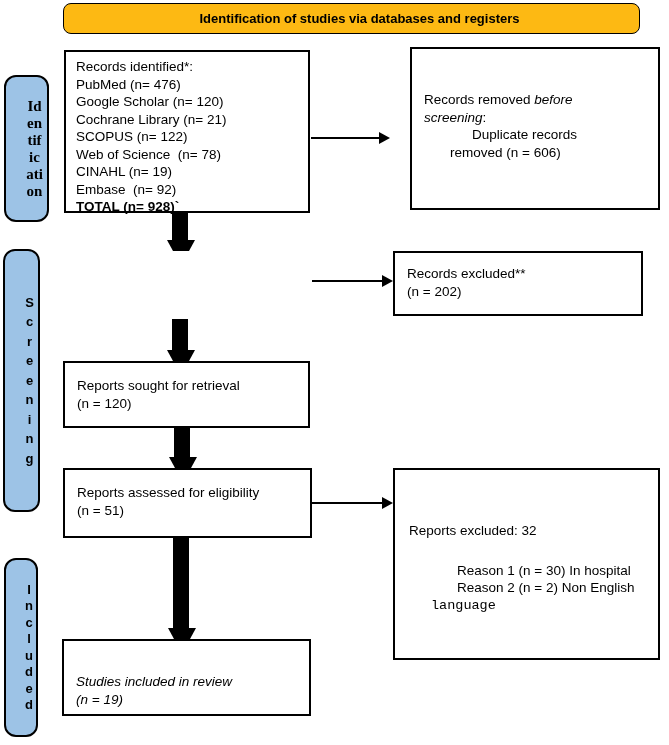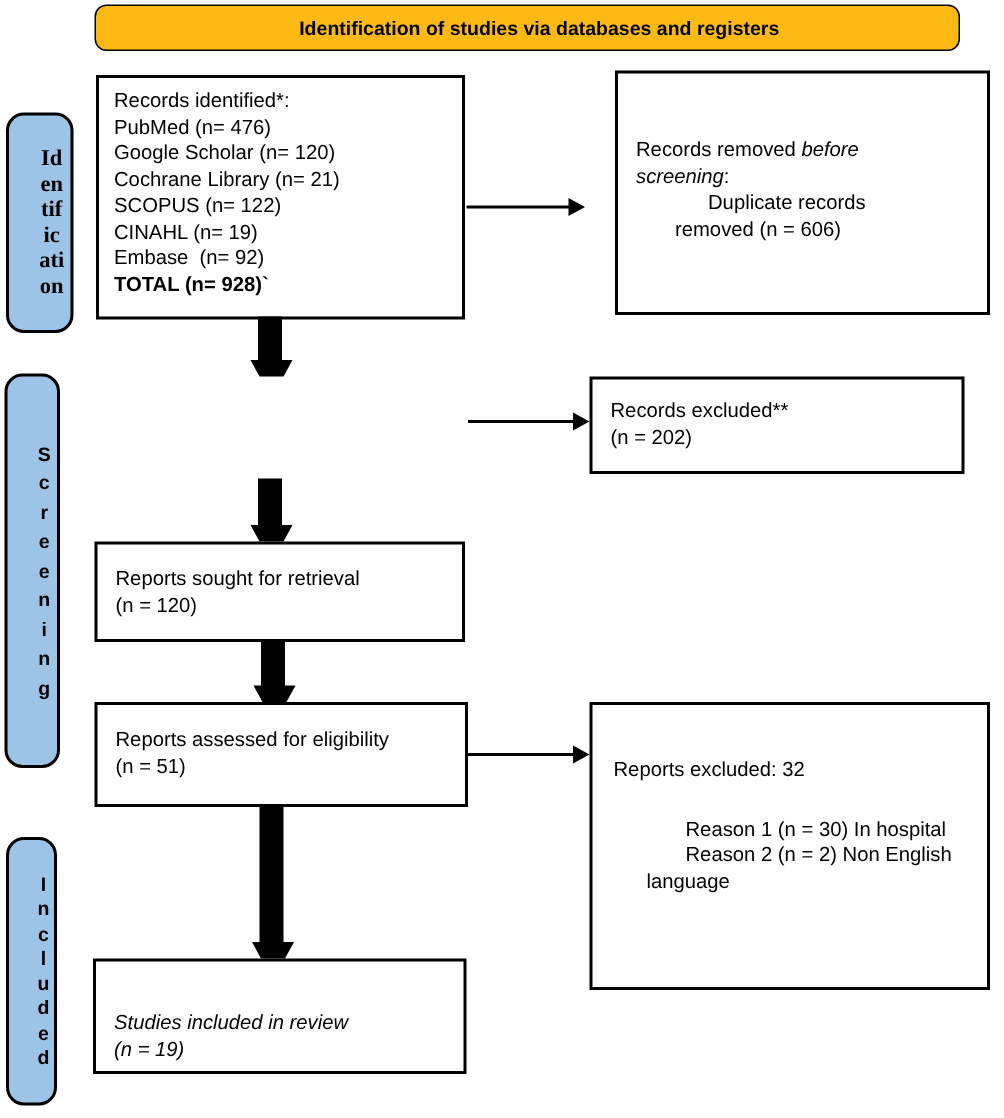--- a/index.html
+++ b/index.html
@@ -62,24 +62,24 @@
   .box-removed      { left: 390px; top: 47px;  width: 250px; height: 163px; padding: 42px 8px 0 12px; margin-left: 20px; }
   .box-removed .p1 { max-width: 185px; }
   .box-removed .dup1 { margin-left: 48px; }
   .box-removed .dup2 { margin-left: 26px; }
 
   .box-screened     { left: 63px;  top: 251px; width: 249px; height: 68px;  padding: 14px 6px 0 12px; }
   .box-excluded     { left: 393px; top: 251px; width: 250px; height: 65px;  padding: 12px 6px 0 12px; }
   .box-sought       { left: 63px;  top: 361px; width: 247px; height: 67px;  padding: 14px 6px 0 12px; }
   .box-assessed     { left: 63px;  top: 468px; width: 249px; height: 70px;  padding: 14px 6px 0 12px; }
 
-  .box-reports-excluded { left: 393px; top: 468px; width: 267px; height: 192px; padding: 34px 6px 0 14px; }
+  .box-reports-excluded { left: 393px; top: 468px; width: 267px; height: 192px; padding: 52px 6px 0 14px; }
   .box-reports-excluded .reasons { margin-top: 22px; }
   .box-reports-excluded .r-ind  { margin-left: 48px; }
-  .box-reports-excluded .r-cont { margin-left: 22px; }
+  .box-reports-excluded .r-cont { margin-left: 22px; font-family: Liberation Mono, monospace; }
 
   .box-included-review { left: 62px; top: 639px; width: 249px; height: 77px; padding: 32px 6px 0 12px; font-style: italic; }
 
   .it { font-style: italic; }
 
   
   .hline { height: 2px; background: #000; }
   .vline { width: 2px;  background: #000; }
   .head-right {
     width: 0; height: 0;
@@ -132,20 +132,21 @@
 e
 d</span>
   </div>
 
   <div class="abs fbox box-identified">
     <div class="ln">Records identified*:</div>
     <div class="ln">PubMed (n= 476)</div>
     <div class="ln">Google Scholar (n= 120)</div>
     <div class="ln">Cochrane Library (n= 21)</div>
     <div class="ln">SCOPUS (n= 122)</div>
+    <div class="ln">Web of Science  (n= 78)</div>
     <div class="ln">CINAHL (n= 19)</div>
     <div class="ln">Embase  (n= 92)</div>
     <div class="ln total">TOTAL (n= 928)`</div>
   </div>
 
   <div class="abs fbox box-removed">
     <div class="p1"><span>Records removed </span><span class="it">before screening</span><span>:</span></div>
     <div class="dup1">Duplicate records</div>
     <div class="dup2">removed (n = 606)</div>
   </div>

